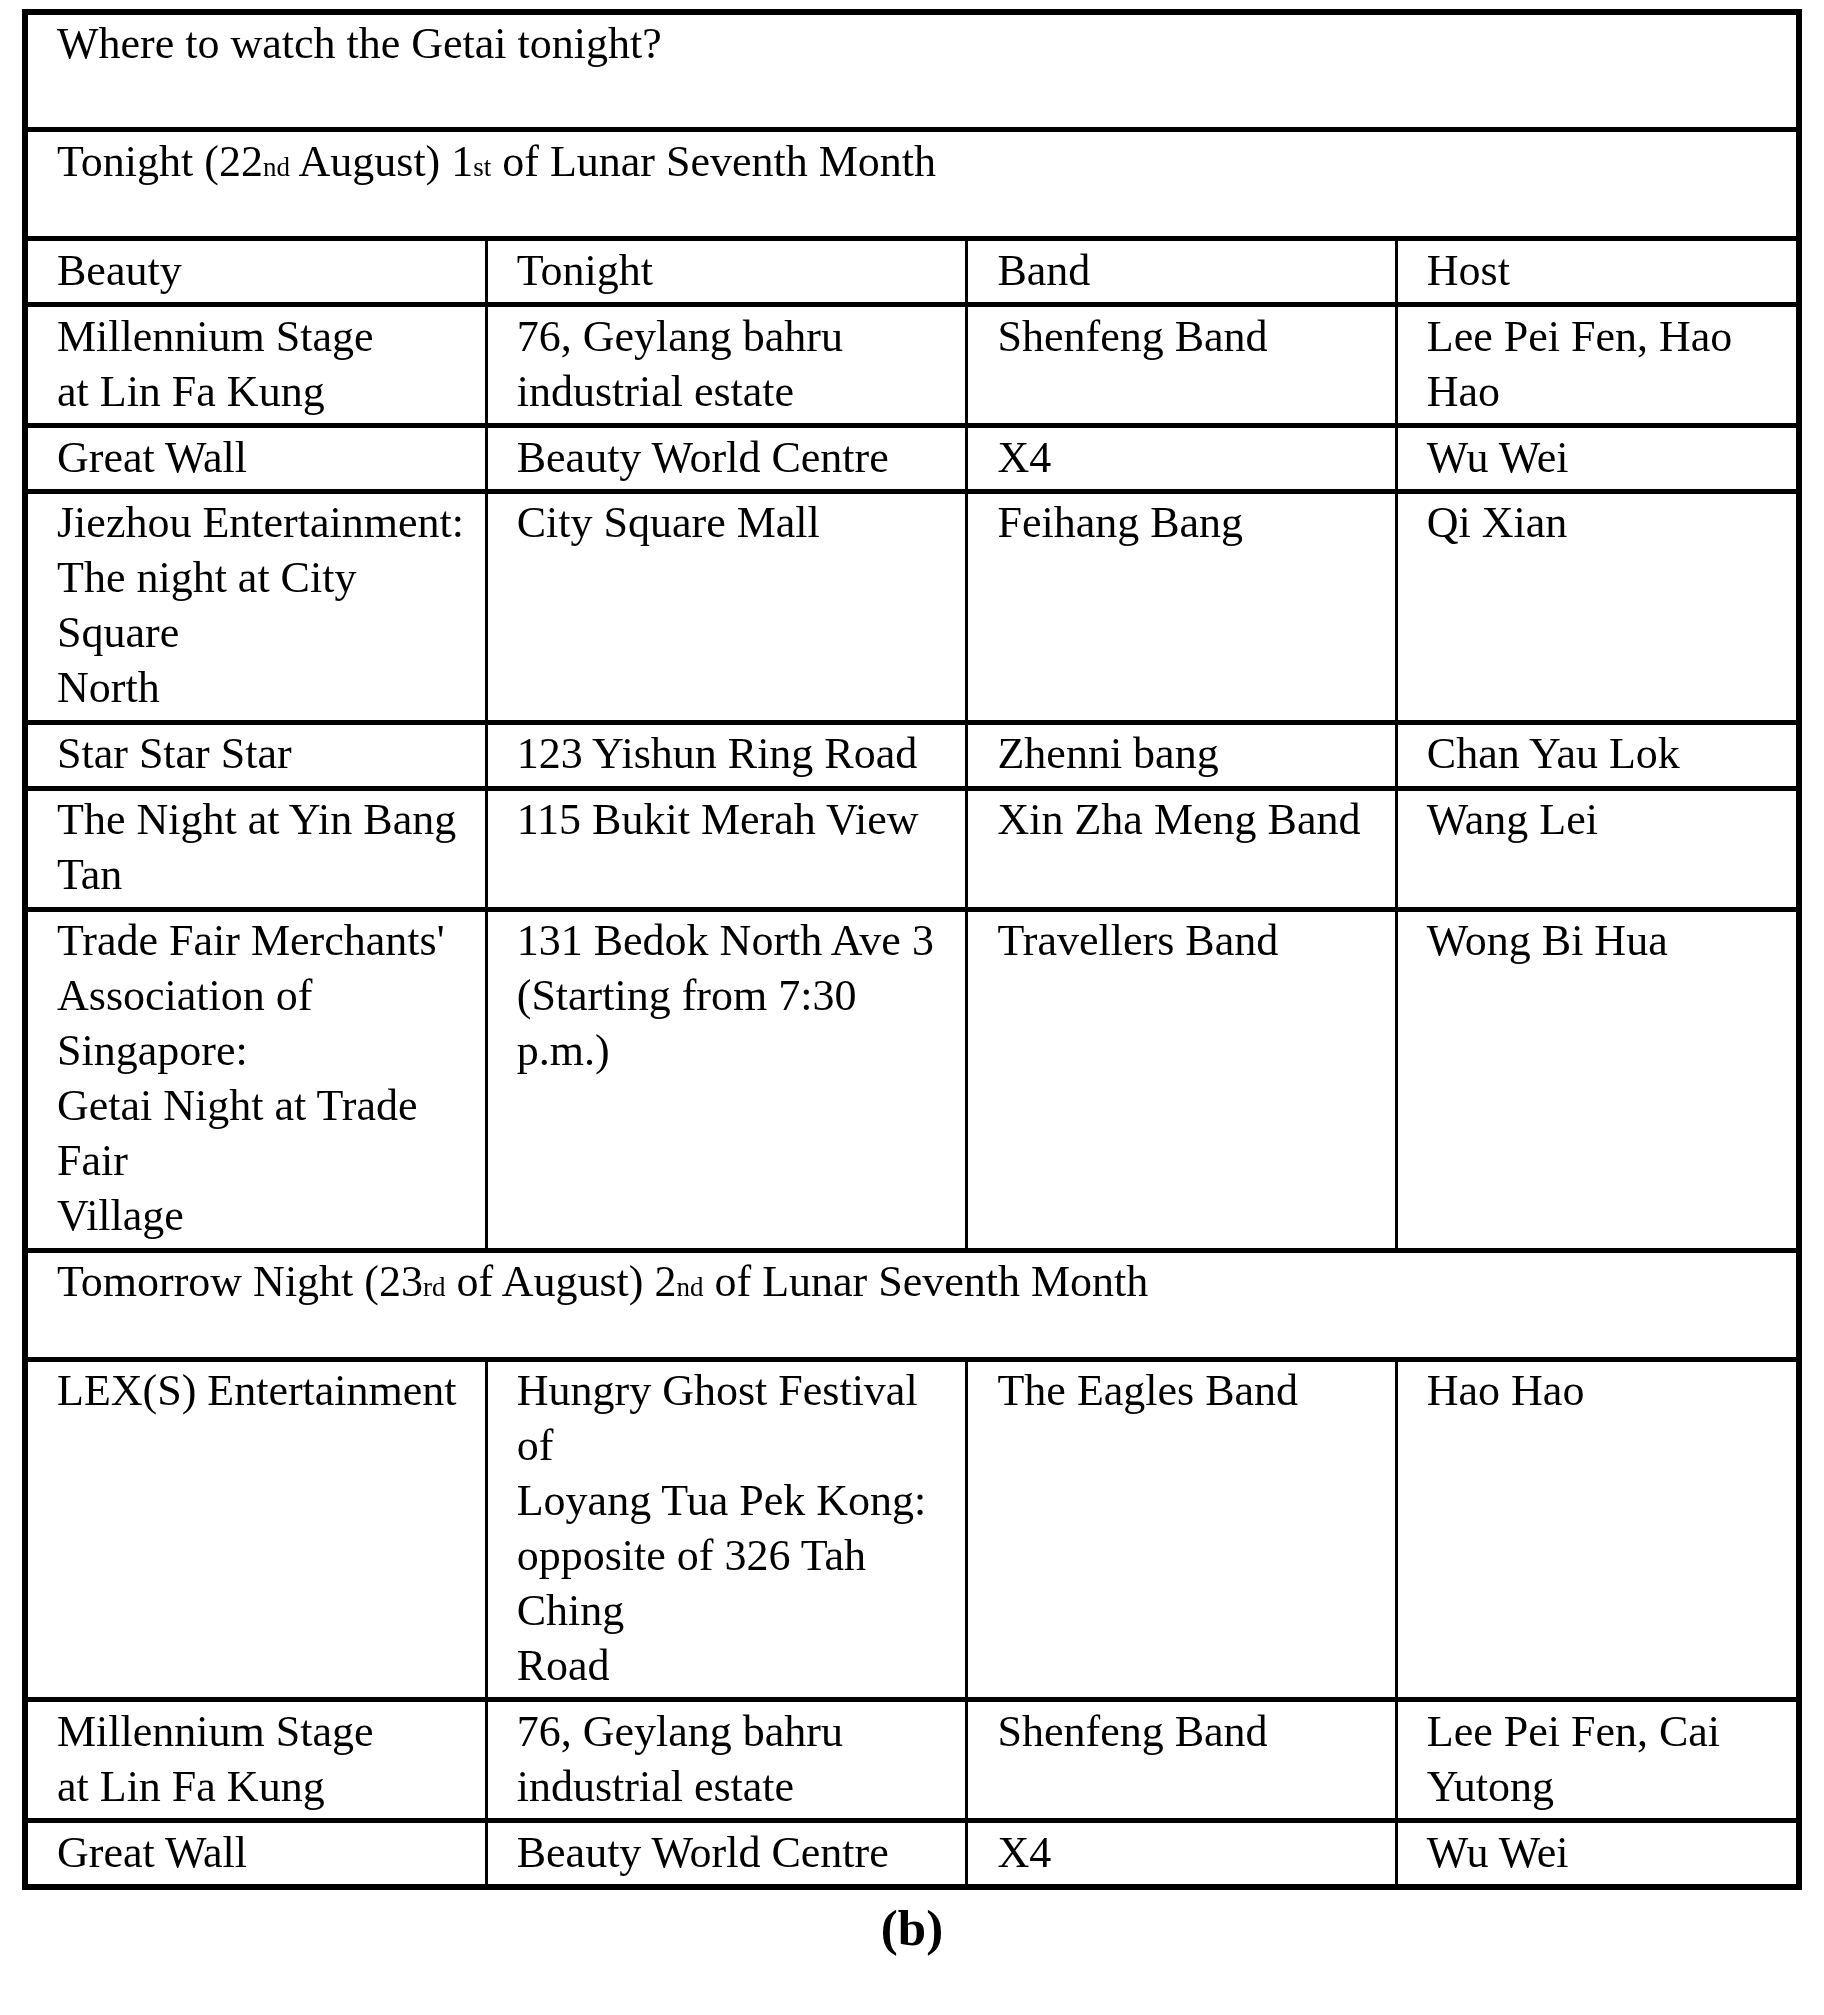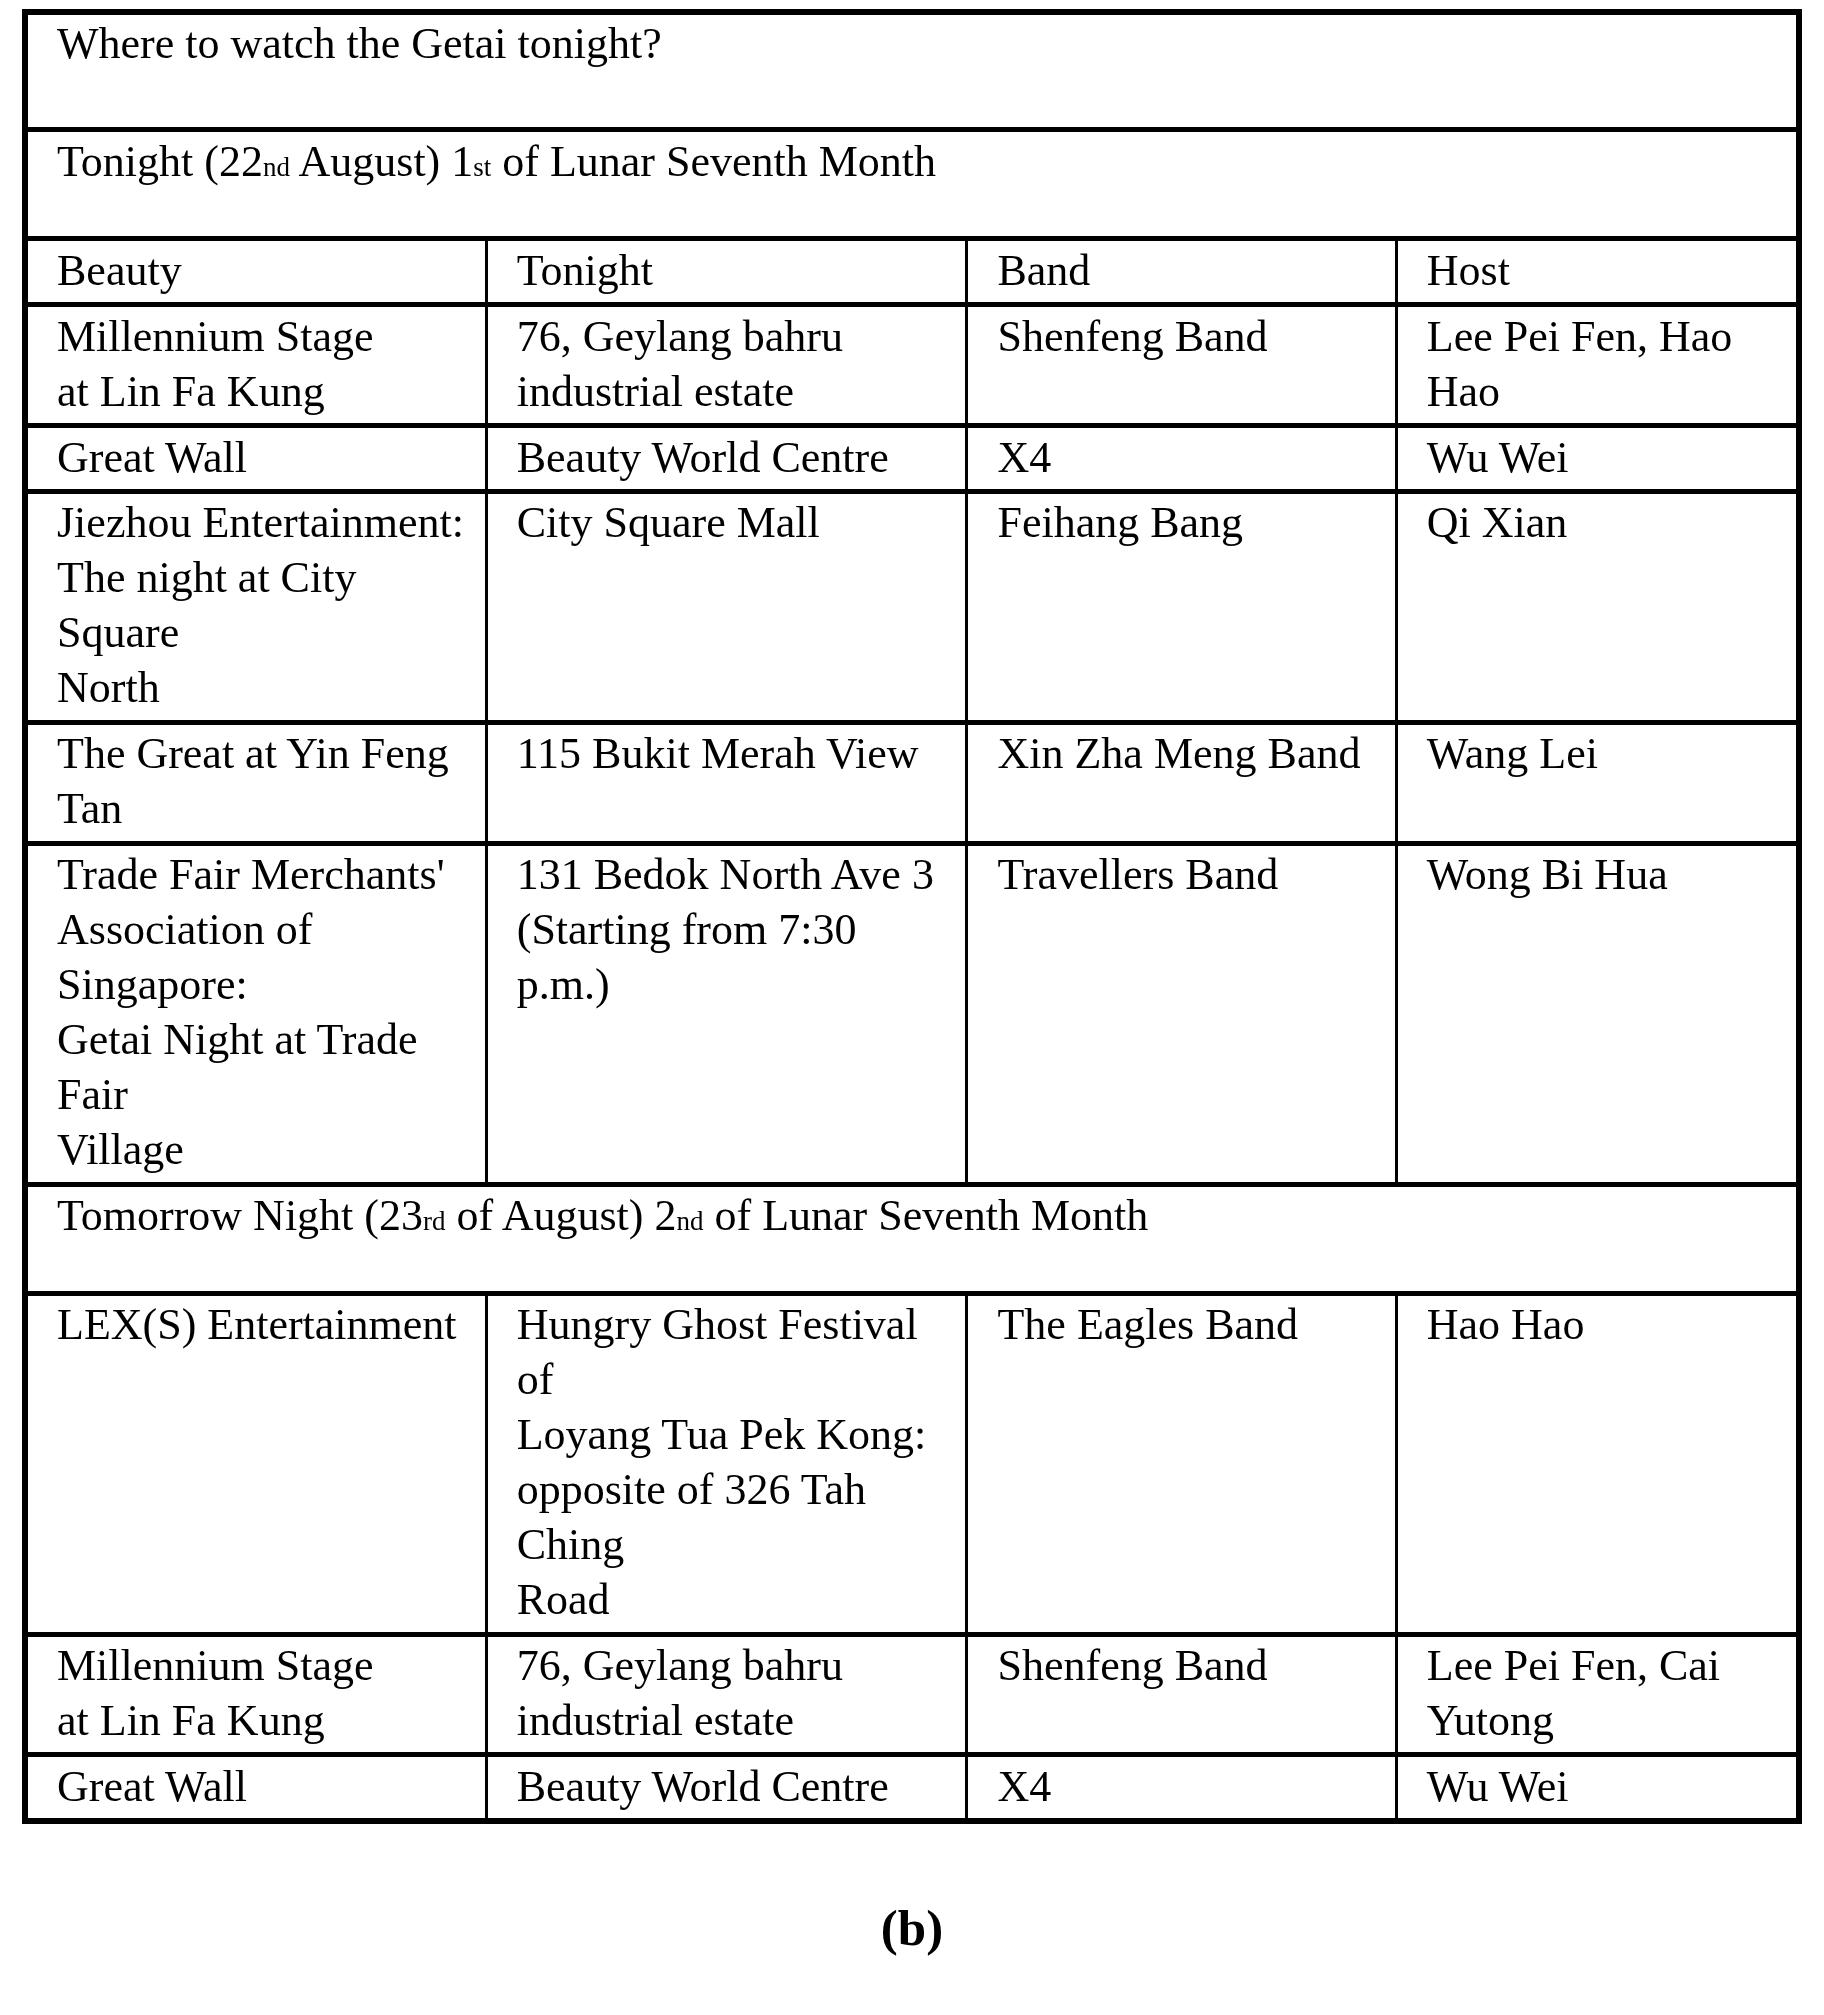--- a/index.html
+++ b/index.html
@@ -108,23 +108,29 @@
 
       <tr class="r-data" style="height:166px">
         <td>Jiezhou Entertainment:
 The night at City Square
 North</td>
         <td>City Square Mall</td>
         <td>Feihang Bang</td>
         <td>Qi Xian</td>
       </tr>
 
+      <tr class="r-data" style="height:50px">
+        <td>Star Star Star</td>
+        <td>123 Yishun Ring Road</td>
+        <td>Zhenni bang</td>
+        <td>Chan Yau Lok</td>
+      </tr>
 
       <tr class="r-data" style="height:107px">
-        <td>The Great at Yin Feng
+        <td>The Night at Yin Bang
 Tan</td>
         <td>115 Bukit Merah View</td>
         <td>Xin Zha Meng Band</td>
         <td>Wang Lei</td>
       </tr>
 
       <tr class="r-data" style="height:213px">
         <td>Trade Fair Merchants'
 Association of Singapore:
 Getai Night at Trade Fair

